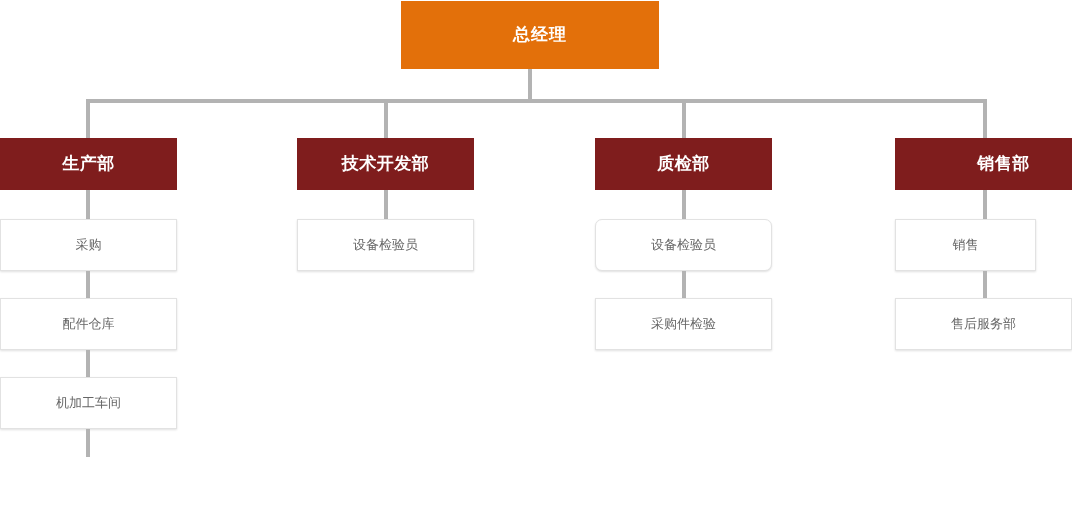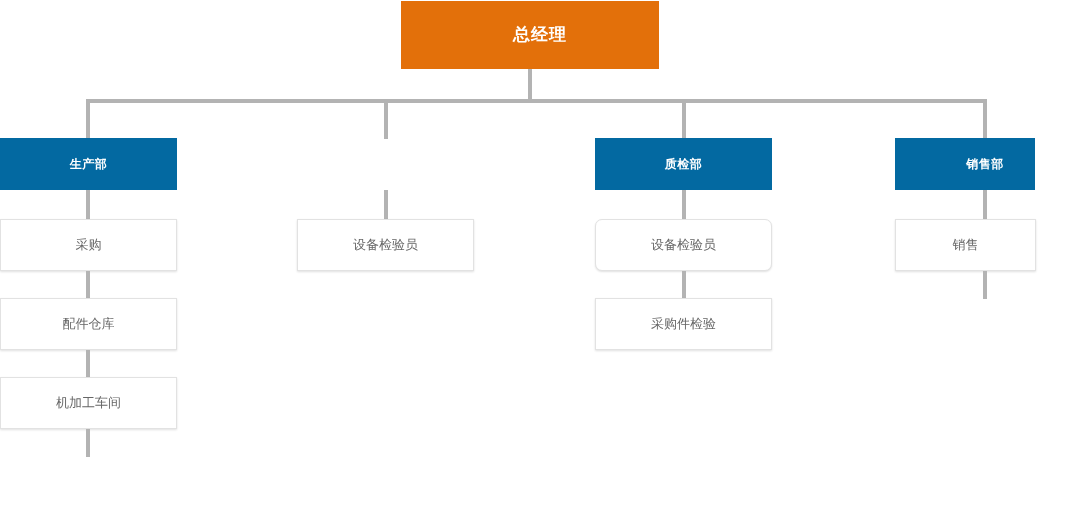--- a/index.html
+++ b/index.html
@@ -31,23 +31,23 @@
   }
   .node-root {
     background: #e3700a;
     color: #ffffff;
     font-size: 17px;
     font-weight: bold;
     letter-spacing: 1px;
     padding-left: 20px;
   }
   .node-dept {
-    background: #0369a1;
+    background: #7f1d1d;
     color: #ffffff;
-    font-size: 12px;
+    font-size: 17px;
     font-weight: bold;
     letter-spacing: 0.5px;
   }
   .node-leaf {
     background: #ffffff;
     color: #666666;
     font-size: 13px;
     border: 1px solid #e2e2e2;
     box-shadow: 0 1px 2px rgba(0,0,0,0.12);
   }
@@ -91,44 +91,50 @@
     <span>配件仓库</span>
   </div>
 
   <div class="conn conn-v" style="left:86px; top:350px; width:4px; height:28px;"></div>
   <div class="node node-leaf" style="left:0px; top:377px; width:177px; height:52px;">
     <span>机加工车间</span>
   </div>
 
   <div class="conn conn-v" style="left:86px; top:429px; width:4px; height:28px;"></div>
 
+  <div class="node node-dept" style="left:297px; top:138px; width:177px; height:52px;">
+    <span>技术开发部</span>
+  </div>
 
   <div class="conn conn-v" style="left:384px; top:190px; width:4px; height:30px;"></div>
   <div class="node node-leaf" style="left:297px; top:219px; width:177px; height:52px;">
     <span>设备检验员</span>
   </div>
 
   <div class="node node-dept" style="left:595px; top:138px; width:177px; height:52px;">
     <span>质检部</span>
   </div>
 
   <div class="conn conn-v" style="left:682px; top:190px; width:4px; height:30px;"></div>
   <div class="node node-leaf" style="left:595px; top:219px; width:177px; height:52px;border-radius:7px;">
     <span>设备检验员</span>
   </div>
 
   <div class="conn conn-v" style="left:682px; top:271px; width:4px; height:28px;"></div>
   <div class="node node-leaf" style="left:595px; top:298px; width:177px; height:52px;">
     <span>采购件检验</span>
   </div>
 
-  <div class="node node-dept" style="left:895px; top:138px; width:140px; height:52px;padding-left:40px;">
+  <div class="node node-dept" style="left:895px; top:138px; width:177px; height:52px;padding-left:40px;">
     <span>销售部</span>
   </div>
 
   <div class="conn conn-v" style="left:983px; top:190px; width:4px; height:30px;"></div>
   <div class="node node-leaf" style="left:895px; top:219px; width:141px; height:52px;">
     <span>销售</span>
   </div>
 
   <div class="conn conn-v" style="left:983px; top:271px; width:4px; height:28px;"></div>
+  <div class="node node-leaf" style="left:895px; top:298px; width:177px; height:52px;">
+    <span>售后服务部</span>
+  </div>
 
 </div>
 
 </body></html>

